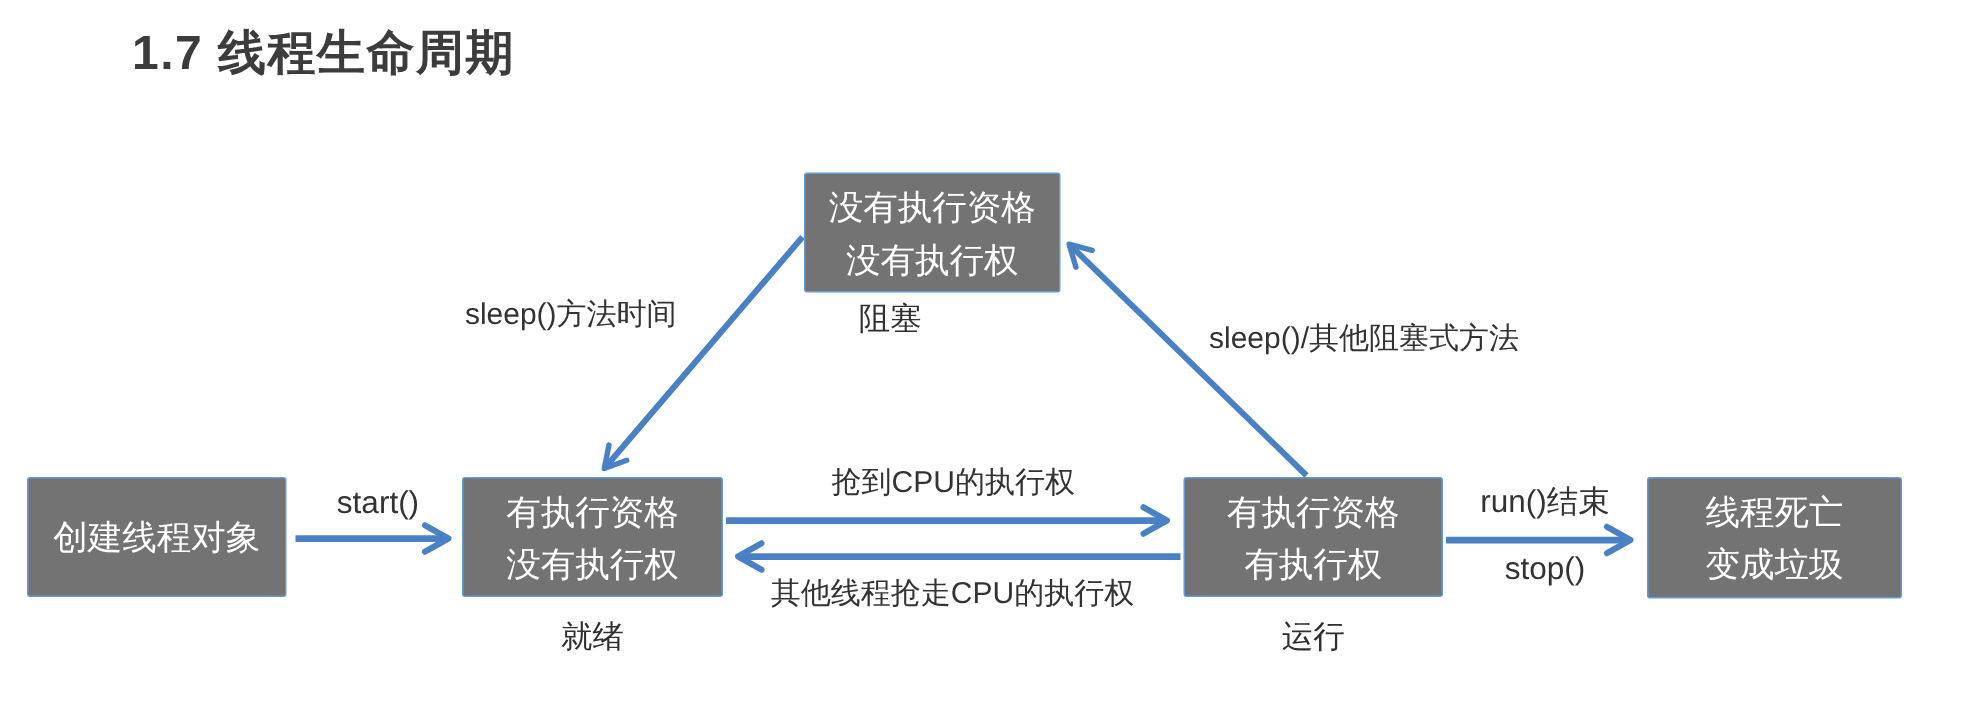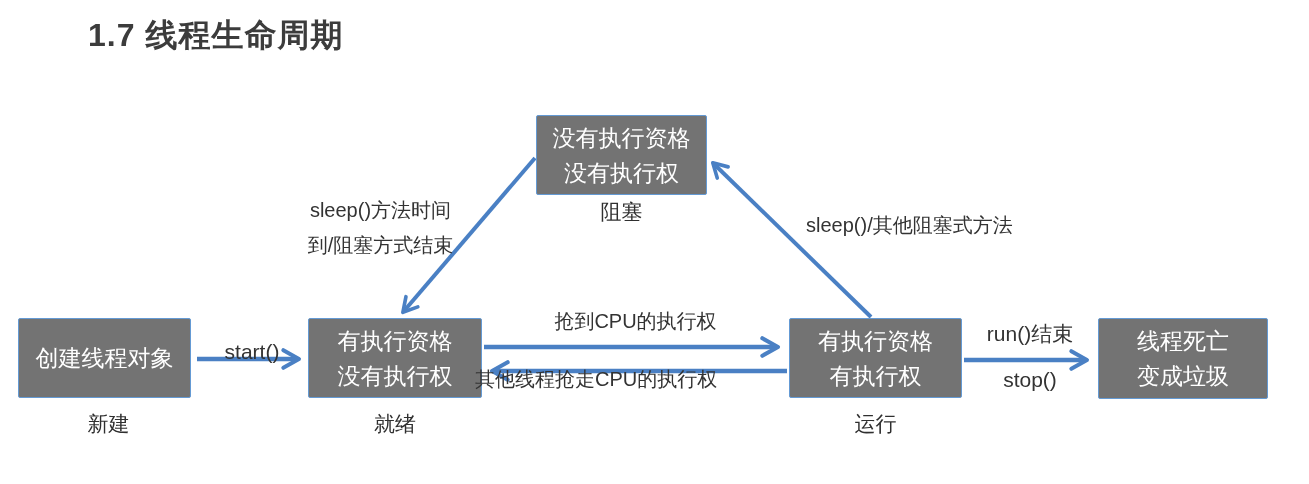--- a/index.html
+++ b/index.html
@@ -58,33 +58,33 @@
 
   .state-label {
     position: absolute;
     font-size: 21px;
     color: #2f2f2f;
     text-align: center;
     white-space: nowrap;
   }
   .lbl-new     { left: 22px;   top: 410px; width: 173px; }
   .lbl-ready   { left: 308px;  top: 410px; width: 174px; }
-  .lbl-blocked { left: 536px;  top: 198px; width: 171px; }
+  .lbl-blocked { left: 508px;  top: 198px; width: 171px; }
   .lbl-running { left: 789px;  top: 410px; width: 173px; }
   .lbl-dead    { left: 1098px; top: 410px; width: 170px; }
 
   .edge-label {
     position: absolute;
     font-size: 20px;
     color: #333333;
     white-space: nowrap;
   }
-  .lbl-start    { left: 192px; top: 324px; width: 120px; text-align: center; font-size: 21px; margin-top: 16px; }
+  .lbl-start    { left: 192px; top: 324px; width: 120px; text-align: center; font-size: 21px; }
   .lbl-grab     { left: 482px; top: 308px; width: 307px; text-align: center; }
-  .lbl-lose     { left: 475px; top: 366px; width: 320px; text-align: left; }
+  .lbl-lose     { left: 475px; top: 382px; width: 320px; text-align: center; }
   .lbl-run-end  { left: 962px; top: 320px; width: 136px; text-align: center; font-size: 21px; }
   .lbl-stop     { left: 962px; top: 368px; width: 136px; text-align: center; font-size: 21px; }
   .lbl-sleep-l  { left: 288px; top: 193px; width: 185px; text-align: center; line-height: 35px; }
   .lbl-sleep-l div { white-space: nowrap; }
   .lbl-sleep-r  { left: 806px; top: 212px; width: 250px; text-align: left; }
 </style>
 </head>
 <body>
 
 <div class="canvas">
@@ -118,29 +118,27 @@
   </div>
   <div class="state-box box-running">
     <span>有执行资格</span>
     <span>有执行权</span>
   </div>
   <div class="state-box box-dead">
     <span>线程死亡</span>
     <span>变成垃圾</span>
   </div>
 
-  <div class="state-label lbl-new">新建</div>
   <div class="state-label lbl-ready">就绪</div>
   <div class="state-label lbl-blocked">阻塞</div>
   <div class="state-label lbl-running">运行</div>
 
   <div class="edge-label lbl-start">start()</div>
   <div class="edge-label lbl-grab">抢到CPU的执行权</div>
   <div class="edge-label lbl-lose">其他线程抢走CPU的执行权</div>
   <div class="edge-label lbl-stop">stop()</div>
   <div class="edge-label lbl-run-end">run()结束</div>
   <div class="edge-label lbl-sleep-l">
     <div>sleep()方法时间</div>
-    <div>到/阻塞方式结束</div>
   </div>
   <div class="edge-label lbl-sleep-r">sleep()/其他阻塞式方法</div>
 
 </div>
 
 </body></html>

